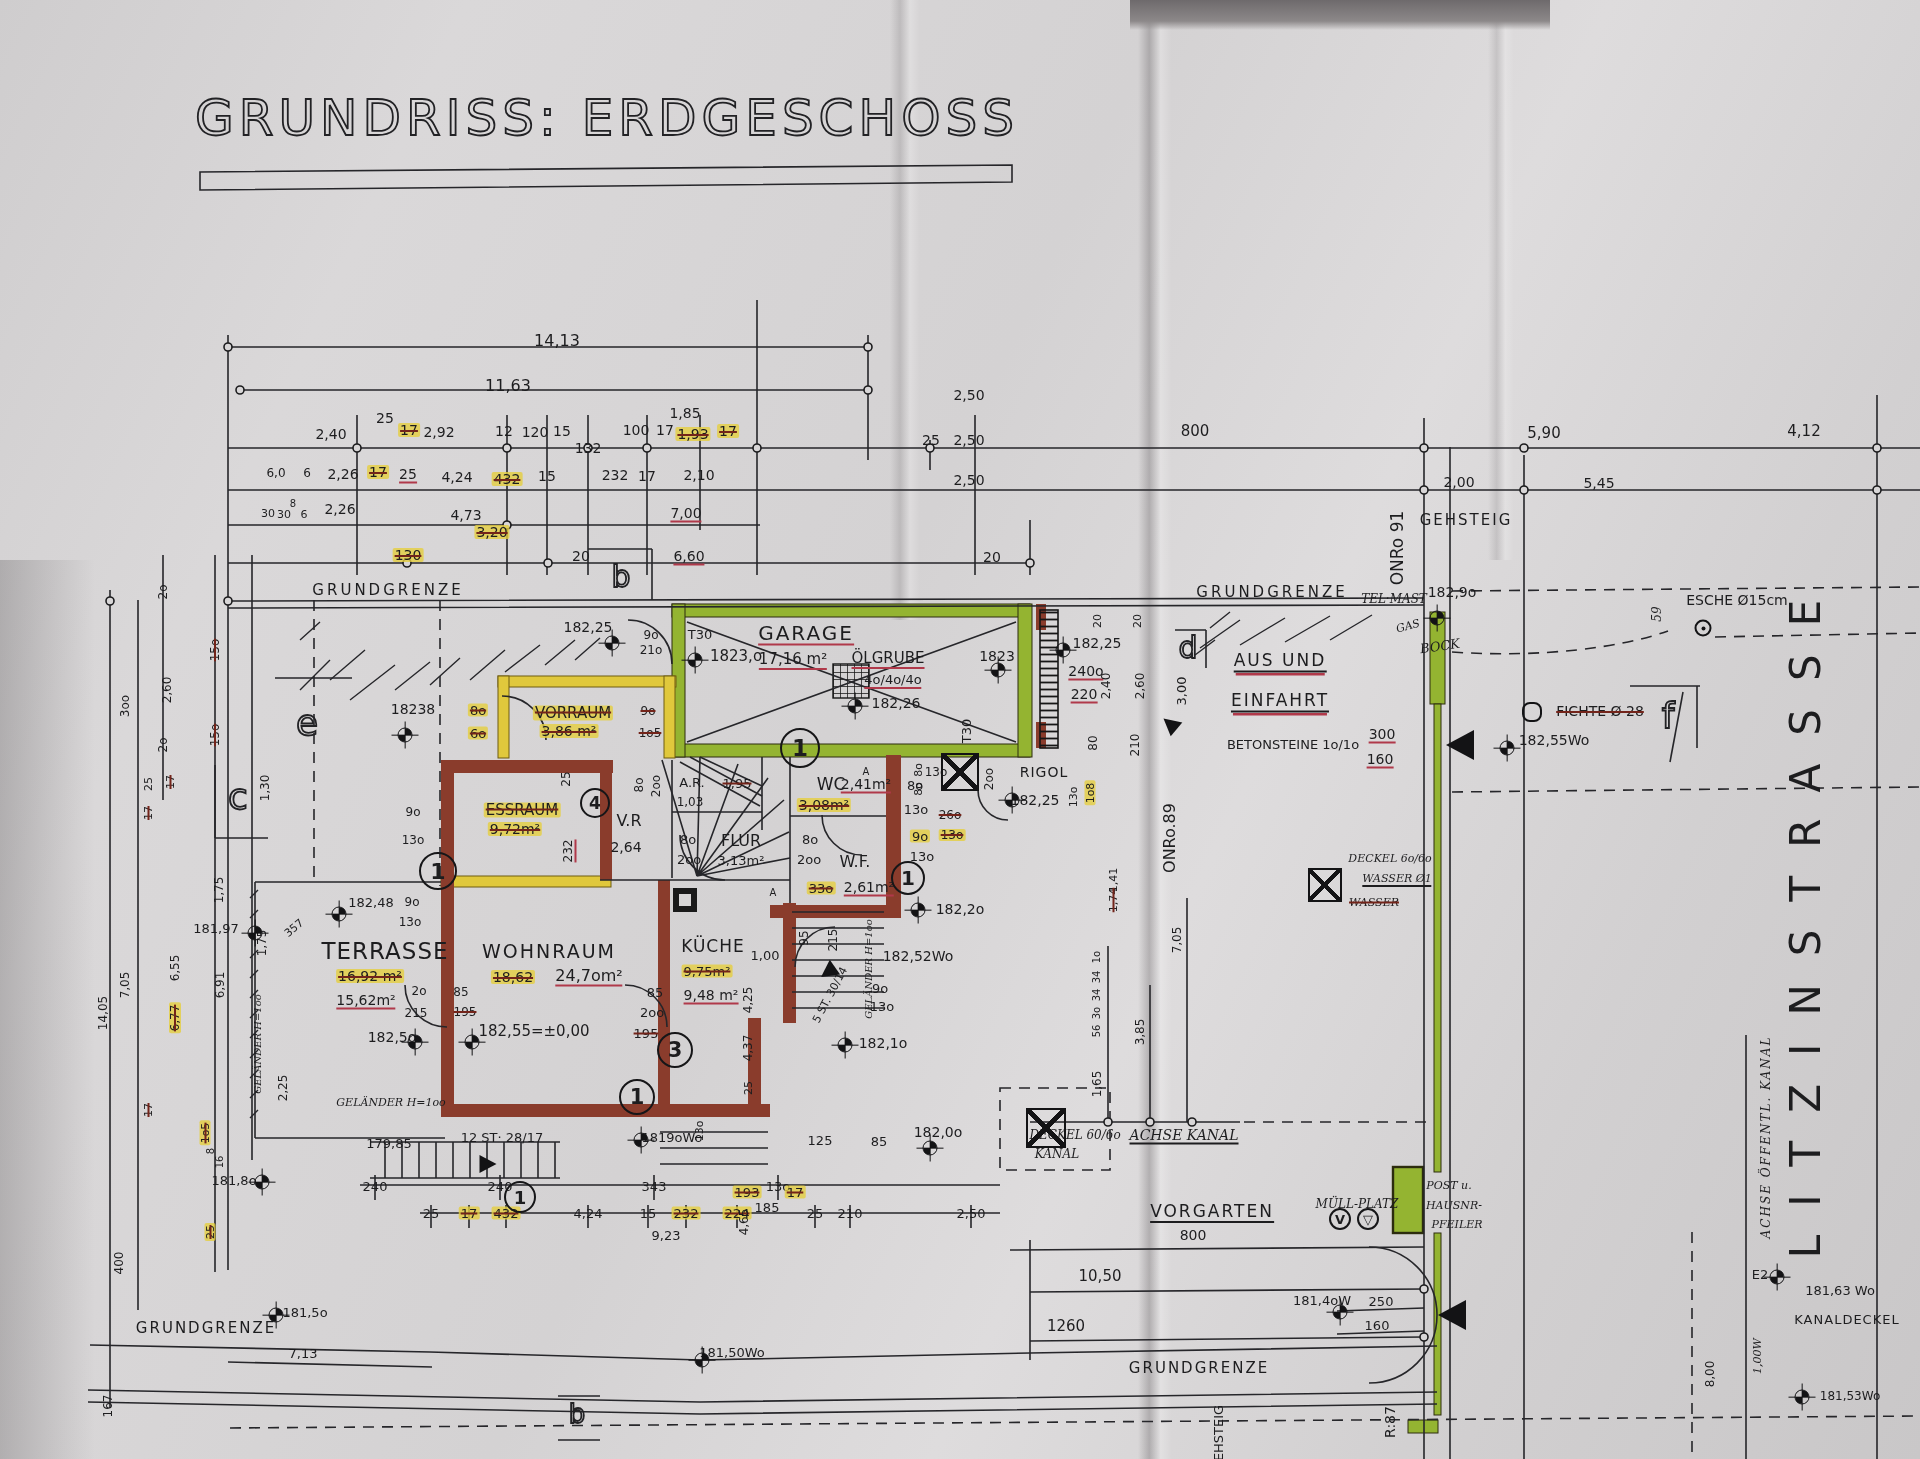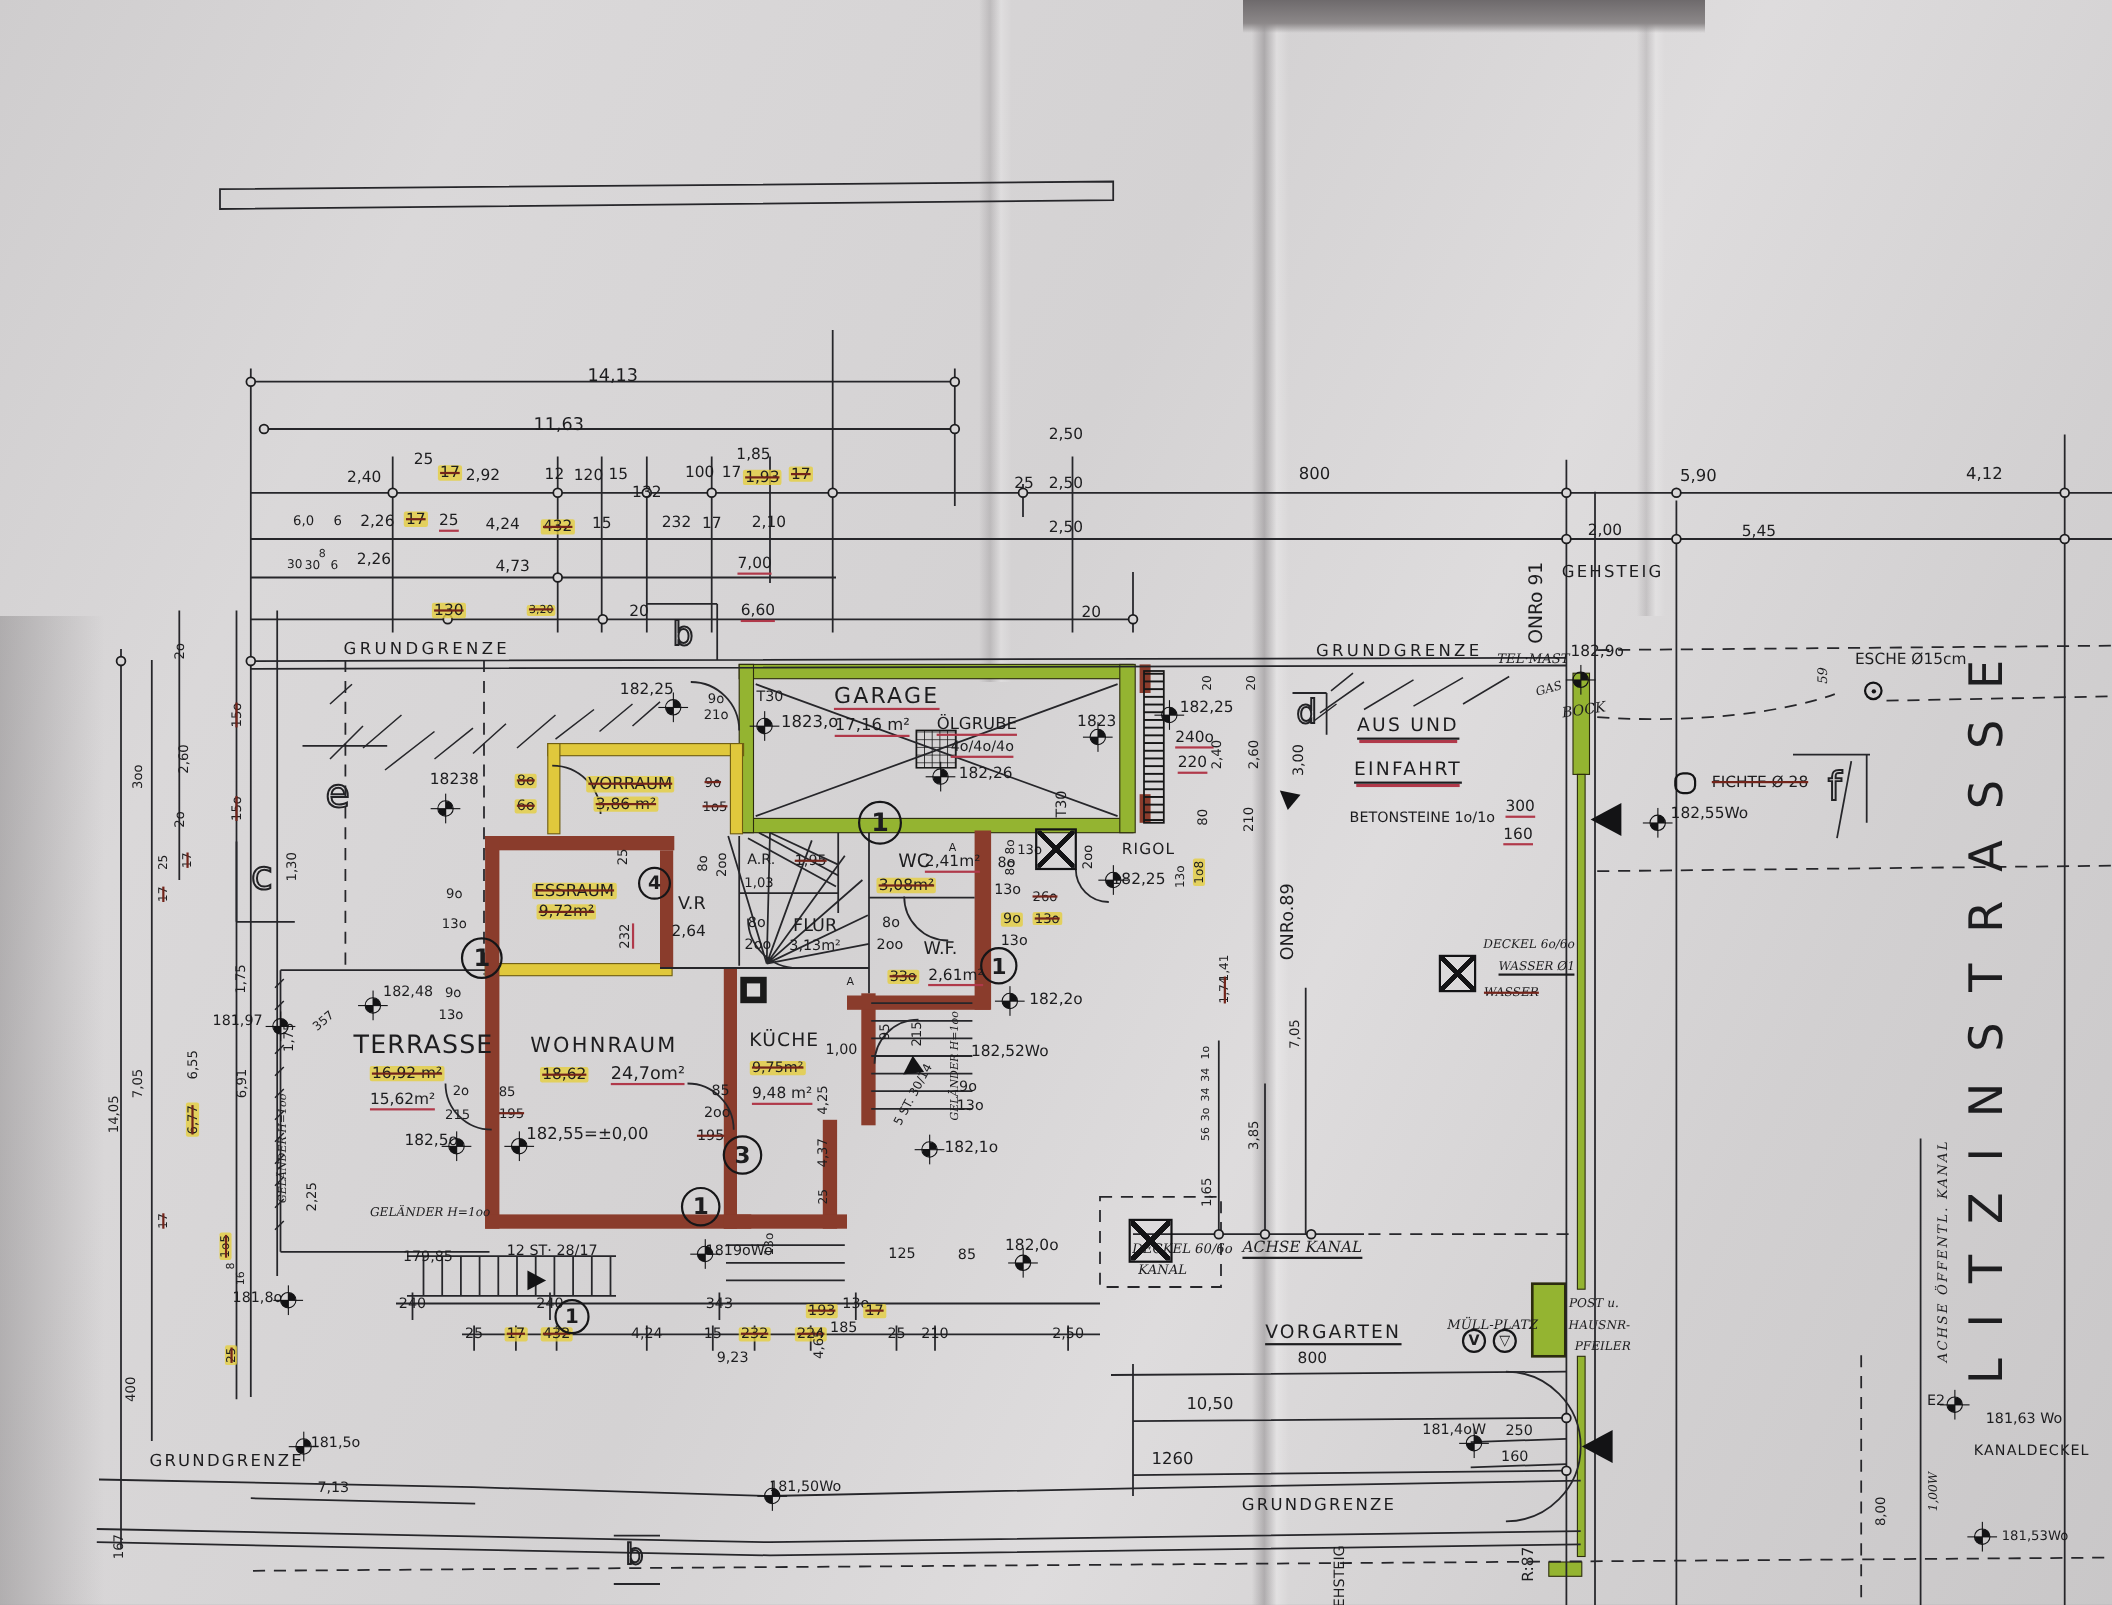--- a/index.html
+++ b/index.html
@@ -161,20 +161,21 @@
     <circle cx="1108" cy="1122" r="4"></circle>
         <circle cx="1150" cy="1122" r="4"></circle>
         <circle cx="1192" cy="1122" r="4"></circle>
     <circle cx="228" cy="601" r="4"></circle>
         <circle cx="110" cy="601" r="4"></circle>
         <circle cx="1424" cy="1289" r="4"></circle>
         <circle cx="1424" cy="1337" r="4"></circle>
   </g>
 </svg>
 
+<span class="ann o" style="left:607px;top:118px;font-size:50px;letter-spacing:5px;transform:translate(-50%,-50%);position:absolute;">GRUNDRISS: ERDGESCHOSS</span>
 
 <div id="labels"></div>
 
 <span class="ann " style="left: 557px; top: 341px; font-size: 16px; transform: translate(-50%, -50%);">14,13</span>
     <span class="ann " style="left: 508px; top: 386px; font-size: 16px; transform: translate(-50%, -50%);">11,63</span>
     <span class="ann " style="left: 331px; top: 434px; font-size: 14px; transform: translate(-50%, -50%);">2,40</span>
     <span class="ann " style="left: 385px; top: 418px; font-size: 14px; transform: translate(-50%, -50%);">25</span>
     <span class="ann strike hl" style="left: 409px; top: 430px; font-size: 14px; transform: translate(-50%, -50%);">17</span>
     <span class="ann " style="left: 439px; top: 432px; font-size: 14px; transform: translate(-50%, -50%);">2,92</span>
     <span class="ann " style="left: 504px; top: 431px; font-size: 14px; transform: translate(-50%, -50%);">12</span>
@@ -207,21 +208,21 @@
     <span class="ann " style="left: 647px; top: 476px; font-size: 14px; transform: translate(-50%, -50%);">17</span>
     <span class="ann " style="left: 699px; top: 475px; font-size: 14px; transform: translate(-50%, -50%);">2,10</span>
     <span class="ann " style="left: 268px; top: 513px; font-size: 11px; transform: translate(-50%, -50%);">30</span>
     <span class="ann " style="left: 284px; top: 514px; font-size: 11px; transform: translate(-50%, -50%);">30</span>
     <span class="ann " style="left: 293px; top: 504px; font-size: 10px; transform: translate(-50%, -50%);">8</span>
     <span class="ann " style="left: 304px; top: 514px; font-size: 11px; transform: translate(-50%, -50%);">6</span>
     <span class="ann " style="left: 340px; top: 509px; font-size: 14px; transform: translate(-50%, -50%);">2,26</span>
     <span class="ann " style="left: 466px; top: 515px; font-size: 14px; transform: translate(-50%, -50%);">4,73</span>
     <span class="ann ulred" style="left: 686px; top: 514px; font-size: 14px; transform: translate(-50%, -50%);">7,00</span>
     <span class="ann strike hl" style="left: 408px; top: 555px; font-size: 14px; transform: translate(-50%, -50%);">130</span>
-    <span class="ann strike hl" style="left: 492px; top: 555px; font-size: 10px; transform: translate(-50%, -50%);">3,20</span>
+    <span class="ann strike hl" style="left: 492px; top: 532px; font-size: 14px; transform: translate(-50%, -50%);">3,20</span>
     <span class="ann " style="left: 581px; top: 556px; font-size: 14px; transform: translate(-50%, -50%);">20</span>
     <span class="ann ulred" style="left: 689px; top: 557px; font-size: 14px; transform: translate(-50%, -50%);">6,60</span>
     <span class="ann " style="left: 992px; top: 557px; font-size: 14px; transform: translate(-50%, -50%);">20</span>
     <span class="ann " style="left: 1466px; top: 520px; font-size: 15px; letter-spacing: 2px; transform: translate(-50%, -50%);">GEHSTEIG</span>
     <span class="ann " style="left: 1397px; top: 548px; font-size: 17px; transform: translate(-50%, -50%) rotate(-90deg);">ONRo 91</span>
     <span class="ann " style="left: 388px; top: 590px; font-size: 15px; letter-spacing: 3px; transform: translate(-50%, -50%);">GRUNDGRENZE</span>
     <span class="ann " style="left: 1272px; top: 592px; font-size: 15px; letter-spacing: 3px; transform: translate(-50%, -50%);">GRUNDGRENZE</span>
     <span class="ann " style="left: 588px; top: 627px; font-size: 14px; transform: translate(-50%, -50%);">182,25</span>
     <span class="ann " style="left: 1452px; top: 592px; font-size: 14px; transform: translate(-50%, -50%);">182,9o</span>
     <span class="ann hand" style="left: 1394px; top: 599px; font-size: 12px; transform: translate(-50%, -50%);">TEL·MAST</span>

